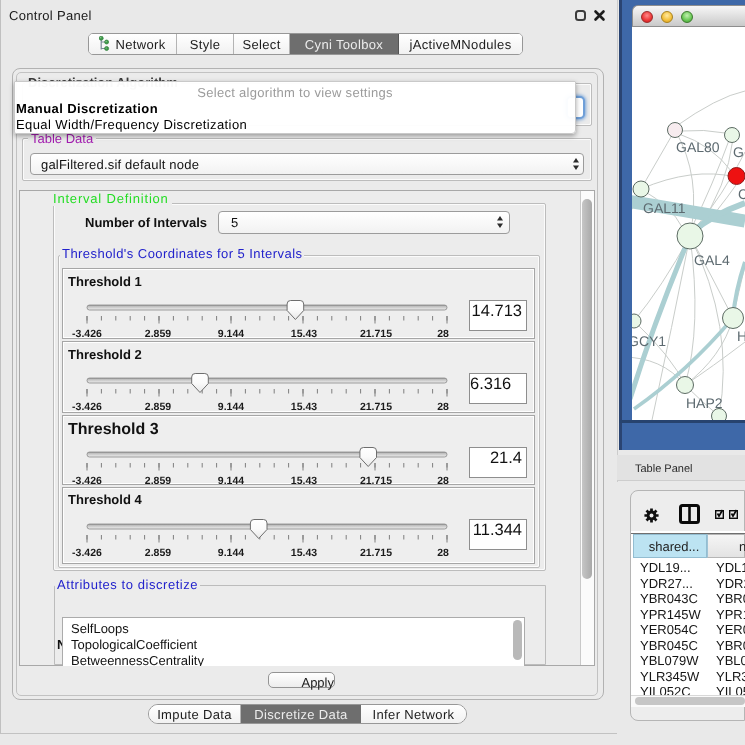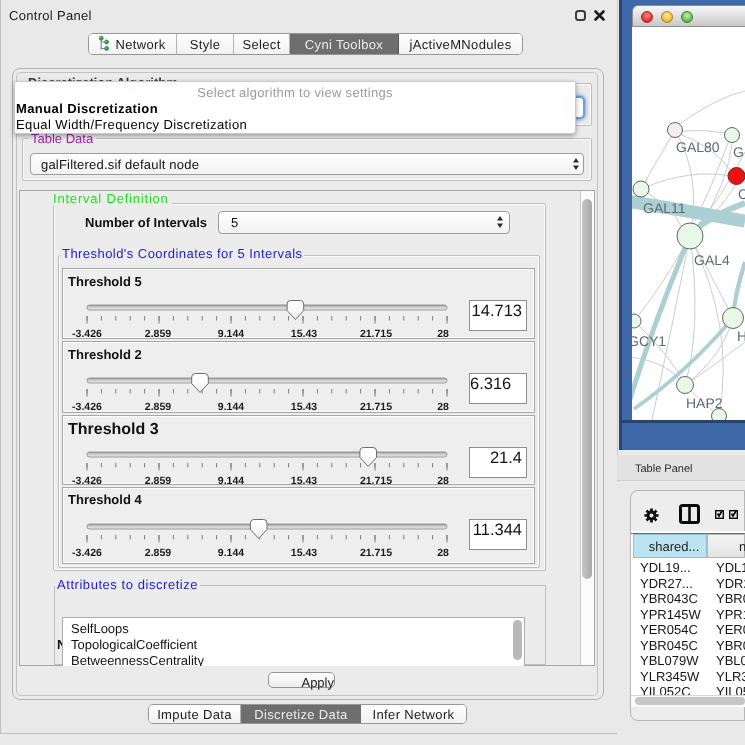--- a/index.html
+++ b/index.html
@@ -83,21 +83,21 @@
         <stop offset="1" stop-color="#e9e9e9"></stop>
       </linearGradient>
 <linearGradient id="th" x1="0" y1="0" x2="0" y2="1">
         <stop offset="0" stop-color="#ffffff"></stop>
         <stop offset="0.5" stop-color="#fafafa"></stop>
         <stop offset="1" stop-color="#e8e8e8"></stop>
       </linearGradient>
 </defs>
   </svg>
 <div class="abs" style="left:62px;top:268px;width:473px;height:71px;background:#eeeeee;border:1px solid #a6a6a6;box-shadow:inset 0 0 0 1px rgba(255,255,255,0.9);"></div>
-<div class="abs" style="left:68px;top:274px;font-size:13px;font-weight:bold;color:#111;">Threshold 5</div>
+<div class="abs" style="left:68px;top:274px;font-size:13px;font-weight:bold;color:#111;">Threshold 1</div>
 <svg class="abs" style="left:62px;top:268px;" width="473" height="71" viewBox="0 0 473 71">
     <rect x="25" y="37" width="360" height="5" rx="2.5" fill="url(#tg)" stroke="#898989" stroke-width="0.8"></rect>
     <path d="M25.0 48 V52.5 M39.4 48 V52.5 M53.8 48 V52.5 M68.2 48 V52.5 M82.6 48 V52.5 M97.0 48 V52.5 M111.4 48 V52.5 M125.8 48 V52.5 M140.2 48 V52.5 M154.6 48 V52.5 M169.0 48 V52.5 M183.4 48 V52.5 M197.8 48 V52.5 M212.2 48 V52.5 M226.6 48 V52.5 M241.0 48 V52.5 M255.4 48 V52.5 M269.8 48 V52.5 M284.2 48 V52.5 M298.6 48 V52.5 M313.0 48 V52.5 M327.4 48 V52.5 M341.8 48 V52.5 M356.2 48 V52.5 M370.6 48 V52.5 M385.0 48 V52.5" stroke="#7e7e7e" stroke-width="1"></path>
     <path d="M25.0 48 V55.5 M97.0 48 V55.5 M169.0 48 V55.5 M241.0 48 V55.5 M313.0 48 V55.5 M385.0 48 V55.5" stroke="#7e7e7e" stroke-width="1"></path>
     <text x="25.0" y="69" font-size="10.5" font-weight="bold" fill="#1a1a1a" text-anchor="middle">-3.426</text>
     <text x="96.0" y="69" font-size="10.5" font-weight="bold" fill="#1a1a1a" text-anchor="middle">2.859</text>
     <text x="169.0" y="69" font-size="10.5" font-weight="bold" fill="#1a1a1a" text-anchor="middle">9.144</text>
     <text x="242.0" y="69" font-size="10.5" font-weight="bold" fill="#1a1a1a" text-anchor="middle">15.43</text>
     <text x="314.0" y="69" font-size="10.5" font-weight="bold" fill="#1a1a1a" text-anchor="middle">21.715</text>
     <text x="381.0" y="69" font-size="10.5" font-weight="bold" fill="#1a1a1a" text-anchor="middle">28</text>
@@ -154,21 +154,21 @@
 <div class="abs" style="left:55px;top:577px;font-size:13px;letter-spacing:0.55px;color:#2222cc;background:#ececec;padding:0 2px;">Attributes to discretize</div>
 <div class="abs" style="left:57px;top:597px;font-size:13px;font-weight:bold;color:#111;margin-top:40px;">Numerical Attributes</div>
 
 <div class="abs" style="left:62px;top:617px;width:463px;height:49px;background:#fff;border:1px solid #ababab;border-bottom:none;overflow:hidden;">
   <div style="font-size:13px;color:#111;padding-left:8px;line-height:16px;padding-top:3px;">SelfLoops<br>TopologicalCoefficient<br>BetweennessCentrality</div>
 </div>
 <div class="abs" style="left:513px;top:620px;width:9px;height:40px;background:#b9b9b9;border-radius:5px;"></div>
 
 <div class="abs" style="left:268px;top:672px;width:67px;height:16px;background:linear-gradient(#ffffff,#ededed);border:1px solid #949494;border-radius:5px;text-align:right;font-size:13px;color:#1c1c1c;line-height:19px;">Apply</div>
 
-<div class="abs" style="left:148px;top:704px;width:319px;height:20px;border:1px solid #979797;border-radius:5px;background:#fdfdfd;overflow:hidden;display:flex;font-size:13px;letter-spacing:0.35px;color:#1c1c1c;">
+<div class="abs" style="left:148px;top:704px;width:319px;height:20px;border:1px solid #979797;border-radius:10px;background:#fdfdfd;overflow:hidden;display:flex;font-size:13px;letter-spacing:0.35px;color:#1c1c1c;">
   <div style="width:92px;border-right:1px solid #b4b4b4;display:flex;align-items:center;justify-content:center;background:linear-gradient(#ffffff,#f1f1f1);">Impute Data</div>
   <div style="width:120px;display:flex;align-items:center;justify-content:center;background:#6e6e6e;color:#ececec;">Discretize Data</div>
   <div style="flex:1;display:flex;align-items:center;justify-content:center;background:linear-gradient(#ffffff,#f1f1f1);">Infer Network</div>
 </div>
 
 <div class="abs" style="left:14px;top:81px;width:562px;height:53px;border-bottom-right-radius:4px;border-bottom-left-radius:2px;background:rgba(255,255,255,0.97);border:1px solid #c9c9c9;box-shadow:0 2px 5px rgba(0,0,0,0.35);border-radius:1px 1px 4px 2px;padding-top:3px;">
   <div style="height:16px;font-size:13px;letter-spacing:0.3px;color:#9b9b9b;text-align:center;line-height:15px;">Select algorithm to view settings</div>
   <div style="height:16px;font-size:13px;letter-spacing:0.4px;color:#000;font-weight:bold;padding-left:1px;line-height:15px;">Manual Discretization</div>
   <div style="height:16px;font-size:13px;letter-spacing:0.4px;color:#000;padding-left:1px;line-height:15px;">Equal Width/Frequency Discretization</div>
 </div>

